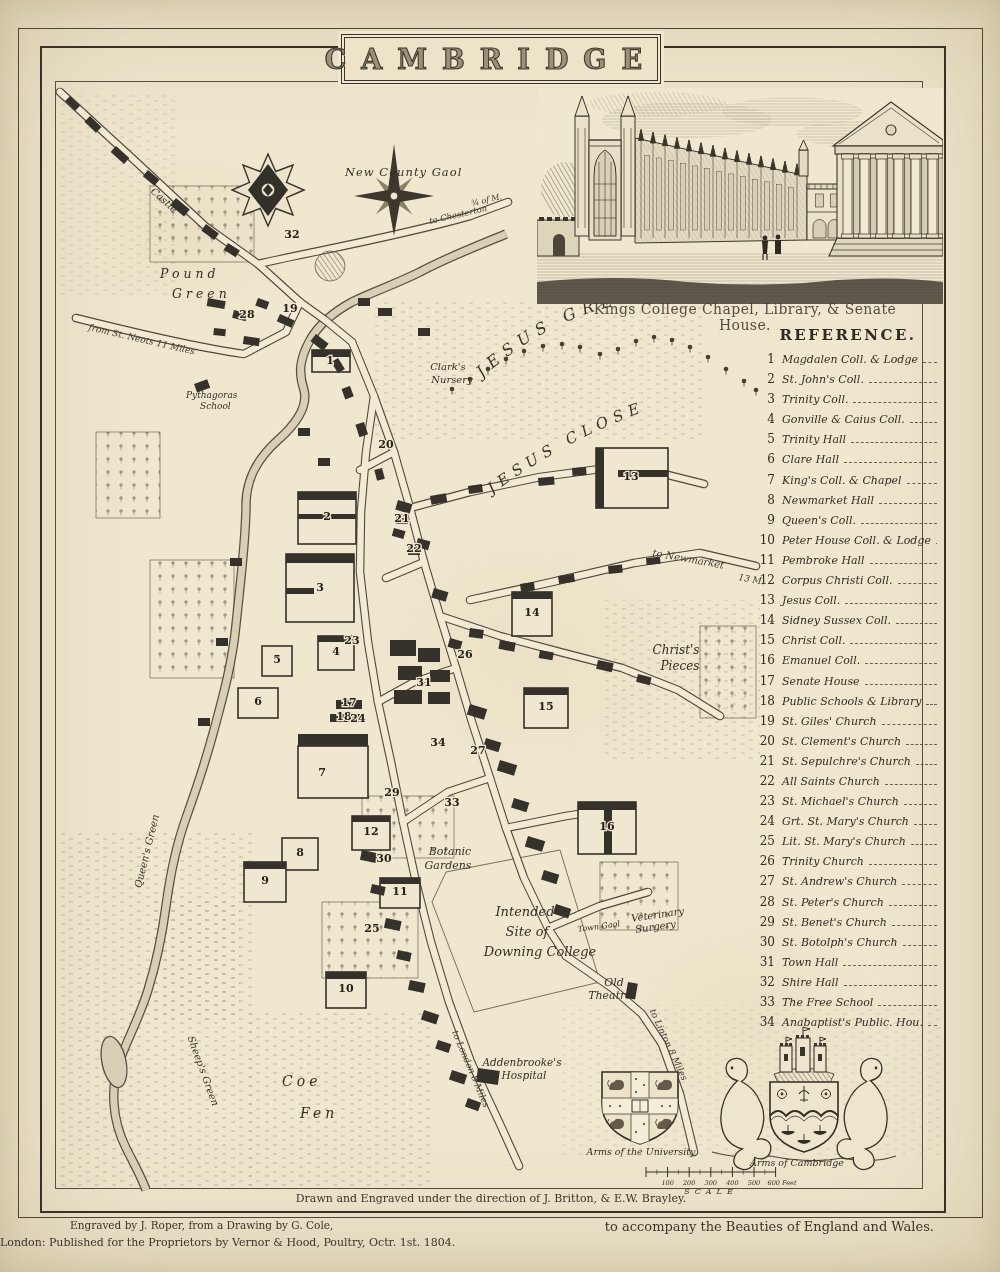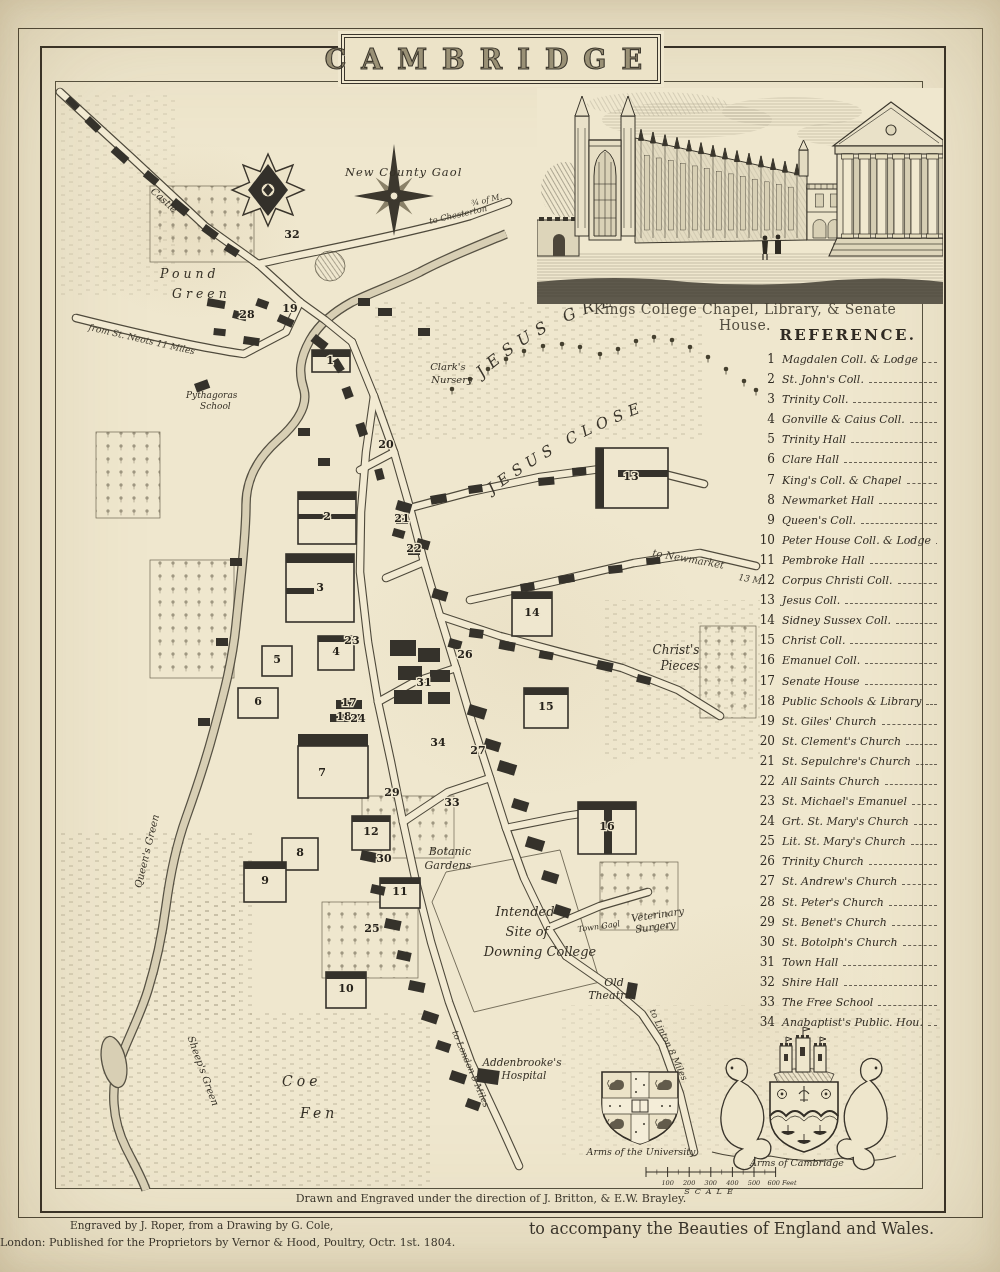--- a/index.html
+++ b/index.html
@@ -36,21 +36,21 @@
   .map-svg{position:absolute;left:40px;top:46px;z-index:2;}
   .ref{position:absolute;left:757px;top:326px;width:182px;z-index:5;}
   .ref-heading{text-align:center;font-size:15px;font-weight:700;letter-spacing:2.5px;color:#2f2a22;margin-bottom:8px;}
   .ref-row{display:flex;align-items:baseline;height:20.1px;}
   .ref-num{width:18px;text-align:right;font-size:12px;color:#2f2a22;flex:0 0 auto;}
   .ref-label{font-style:italic;font-size:11px;color:#322d25;margin-left:7px;white-space:nowrap;flex:0 0 auto;}
   .ref-leader{flex:1 1 auto;border-bottom:1.2px dashed rgba(60,54,44,.75);margin:0 2px 4px 5px;min-width:0;}
   .credit{position:absolute;z-index:5;color:#3a352b;}
   .credit-drawn{left:40px;top:1192px;width:902px;text-align:center;font-size:11px;}
   .credit-engraved{left:70px;top:1219px;font-size:10.5px;}
-  .credit-accompany{right:66px;top:1219px;font-size:16px;}
+  .credit-accompany{right:66px;top:1219px;font-size:13px;}
   .credit-published{left:0;top:1236px;width:1000px;text-align:left;font-size:11px;}
   .mlbl{font-style:italic;fill:#353026;}
   .mcap{font-style:italic;fill:#3b362c;}
   .mroad{font-style:italic;fill:#413c30;}
   .mnum{font-weight:600;fill:#26221b;paint-order:stroke;stroke:#efe7ce;stroke-width:2.6px;}
 </style>
 </head>
 <body>
 
 <div class="stain" style="left:80px;top:140px;width:220px;height:180px;background:radial-gradient(closest-side,rgba(150,110,50,.07),transparent);"></div>
@@ -788,21 +788,21 @@
         <span class="ref-label">St. Sepulchre's Church</span>
         <span class="ref-leader"></span>
       </div>
       <div class="ref-row">
         <span class="ref-num">22</span>
         <span class="ref-label">All Saints Church</span>
         <span class="ref-leader"></span>
       </div>
       <div class="ref-row">
         <span class="ref-num">23</span>
-        <span class="ref-label">St. Michael's Emanuel</span>
+        <span class="ref-label">St. Michael's Church</span>
         <span class="ref-leader"></span>
       </div>
       <div class="ref-row">
         <span class="ref-num">24</span>
         <span class="ref-label">Grt. St. Mary's Church</span>
         <span class="ref-leader"></span>
       </div>
       <div class="ref-row">
         <span class="ref-num">25</span>
         <span class="ref-label">Lit. St. Mary's Church</span>

